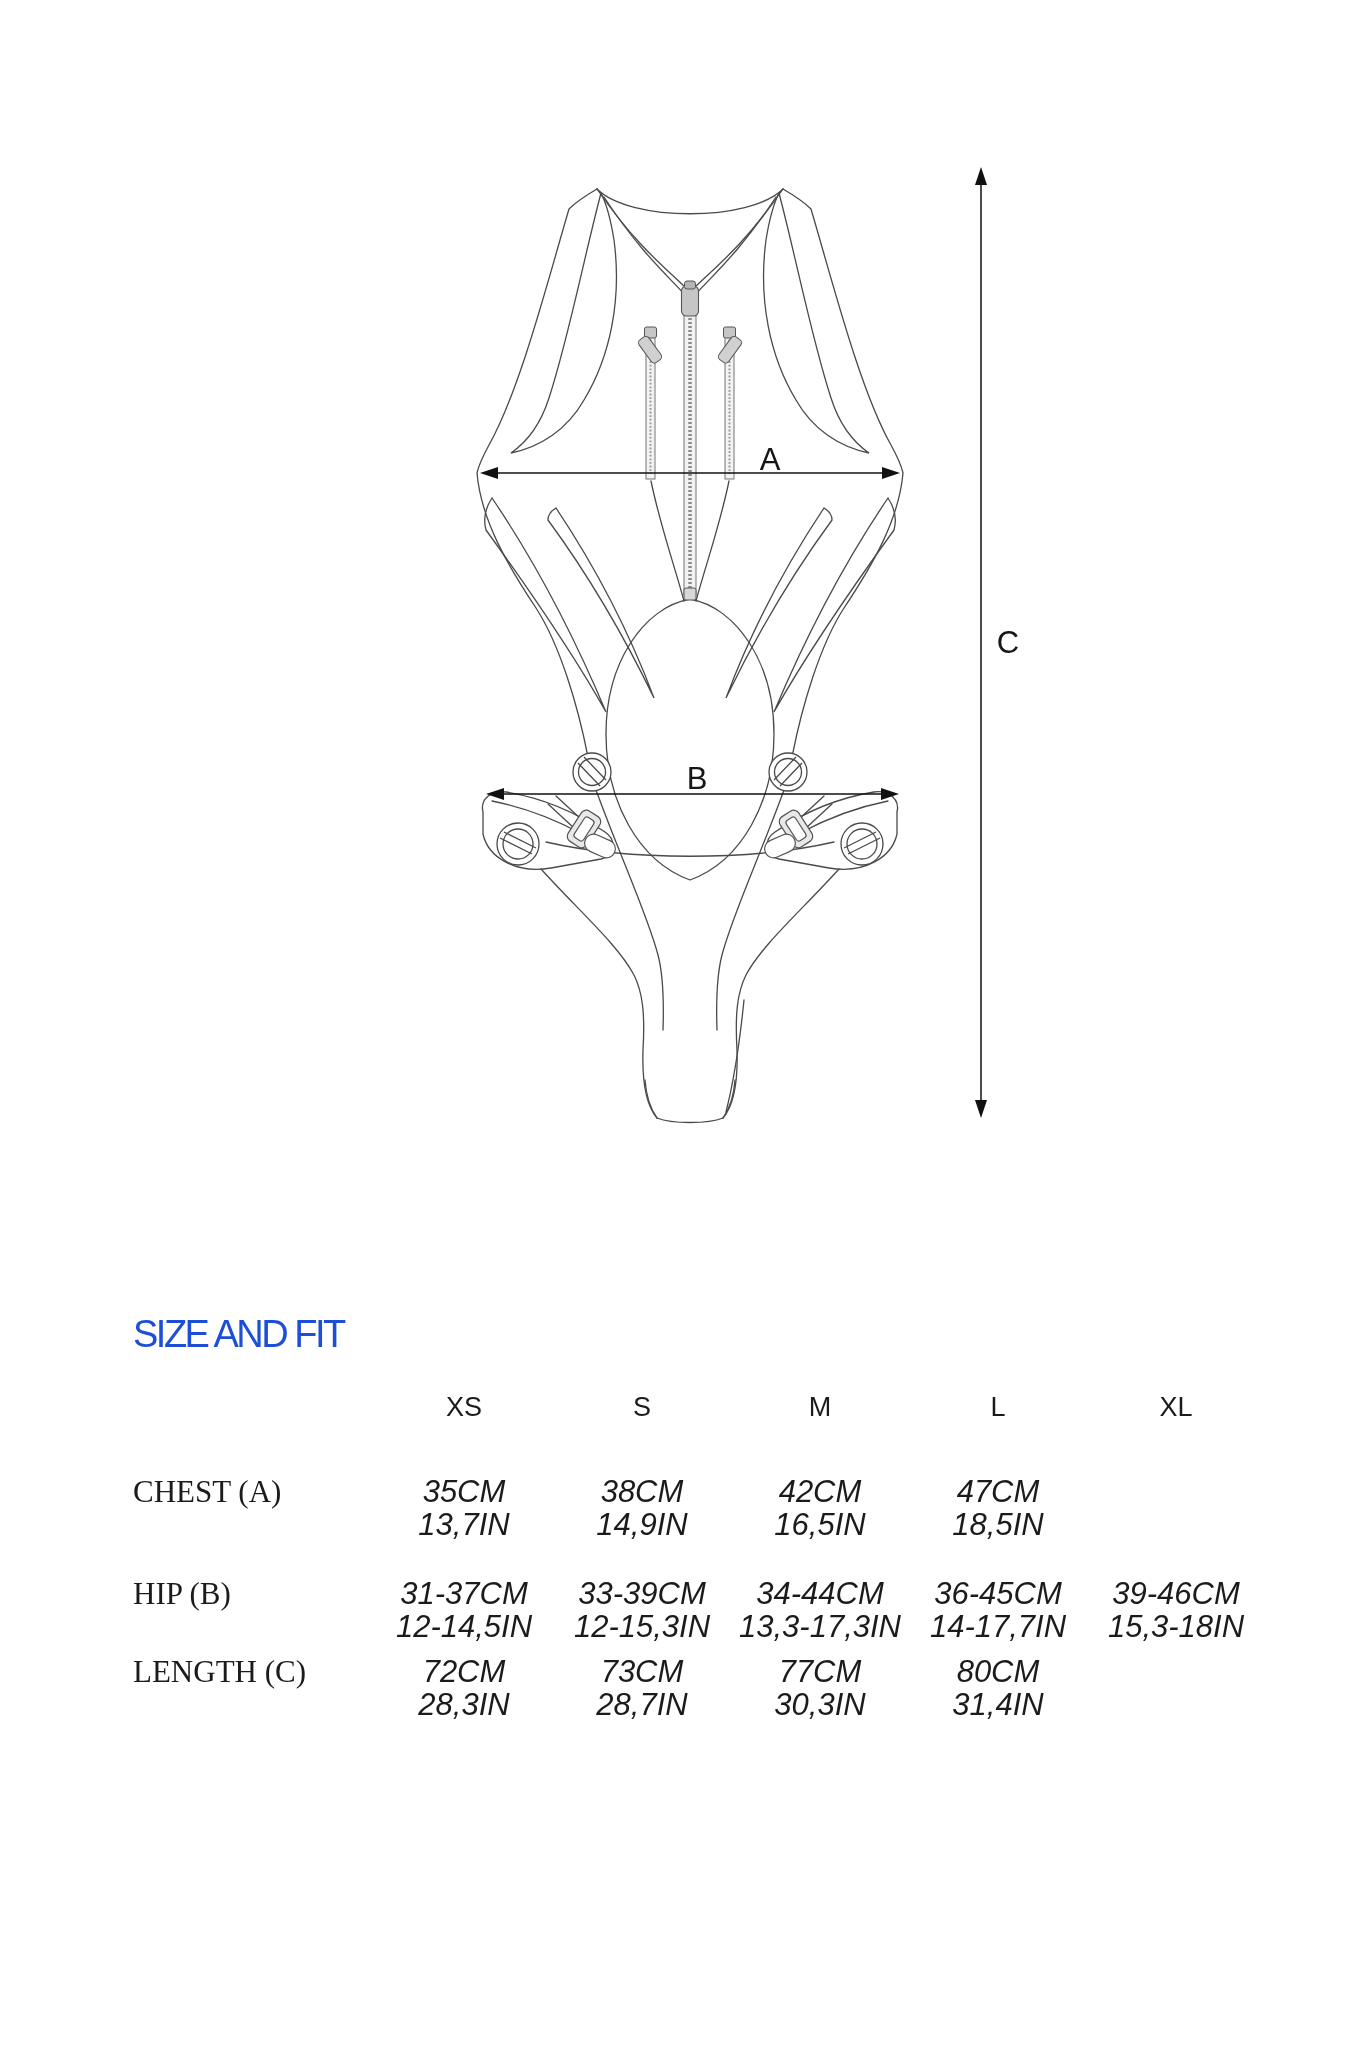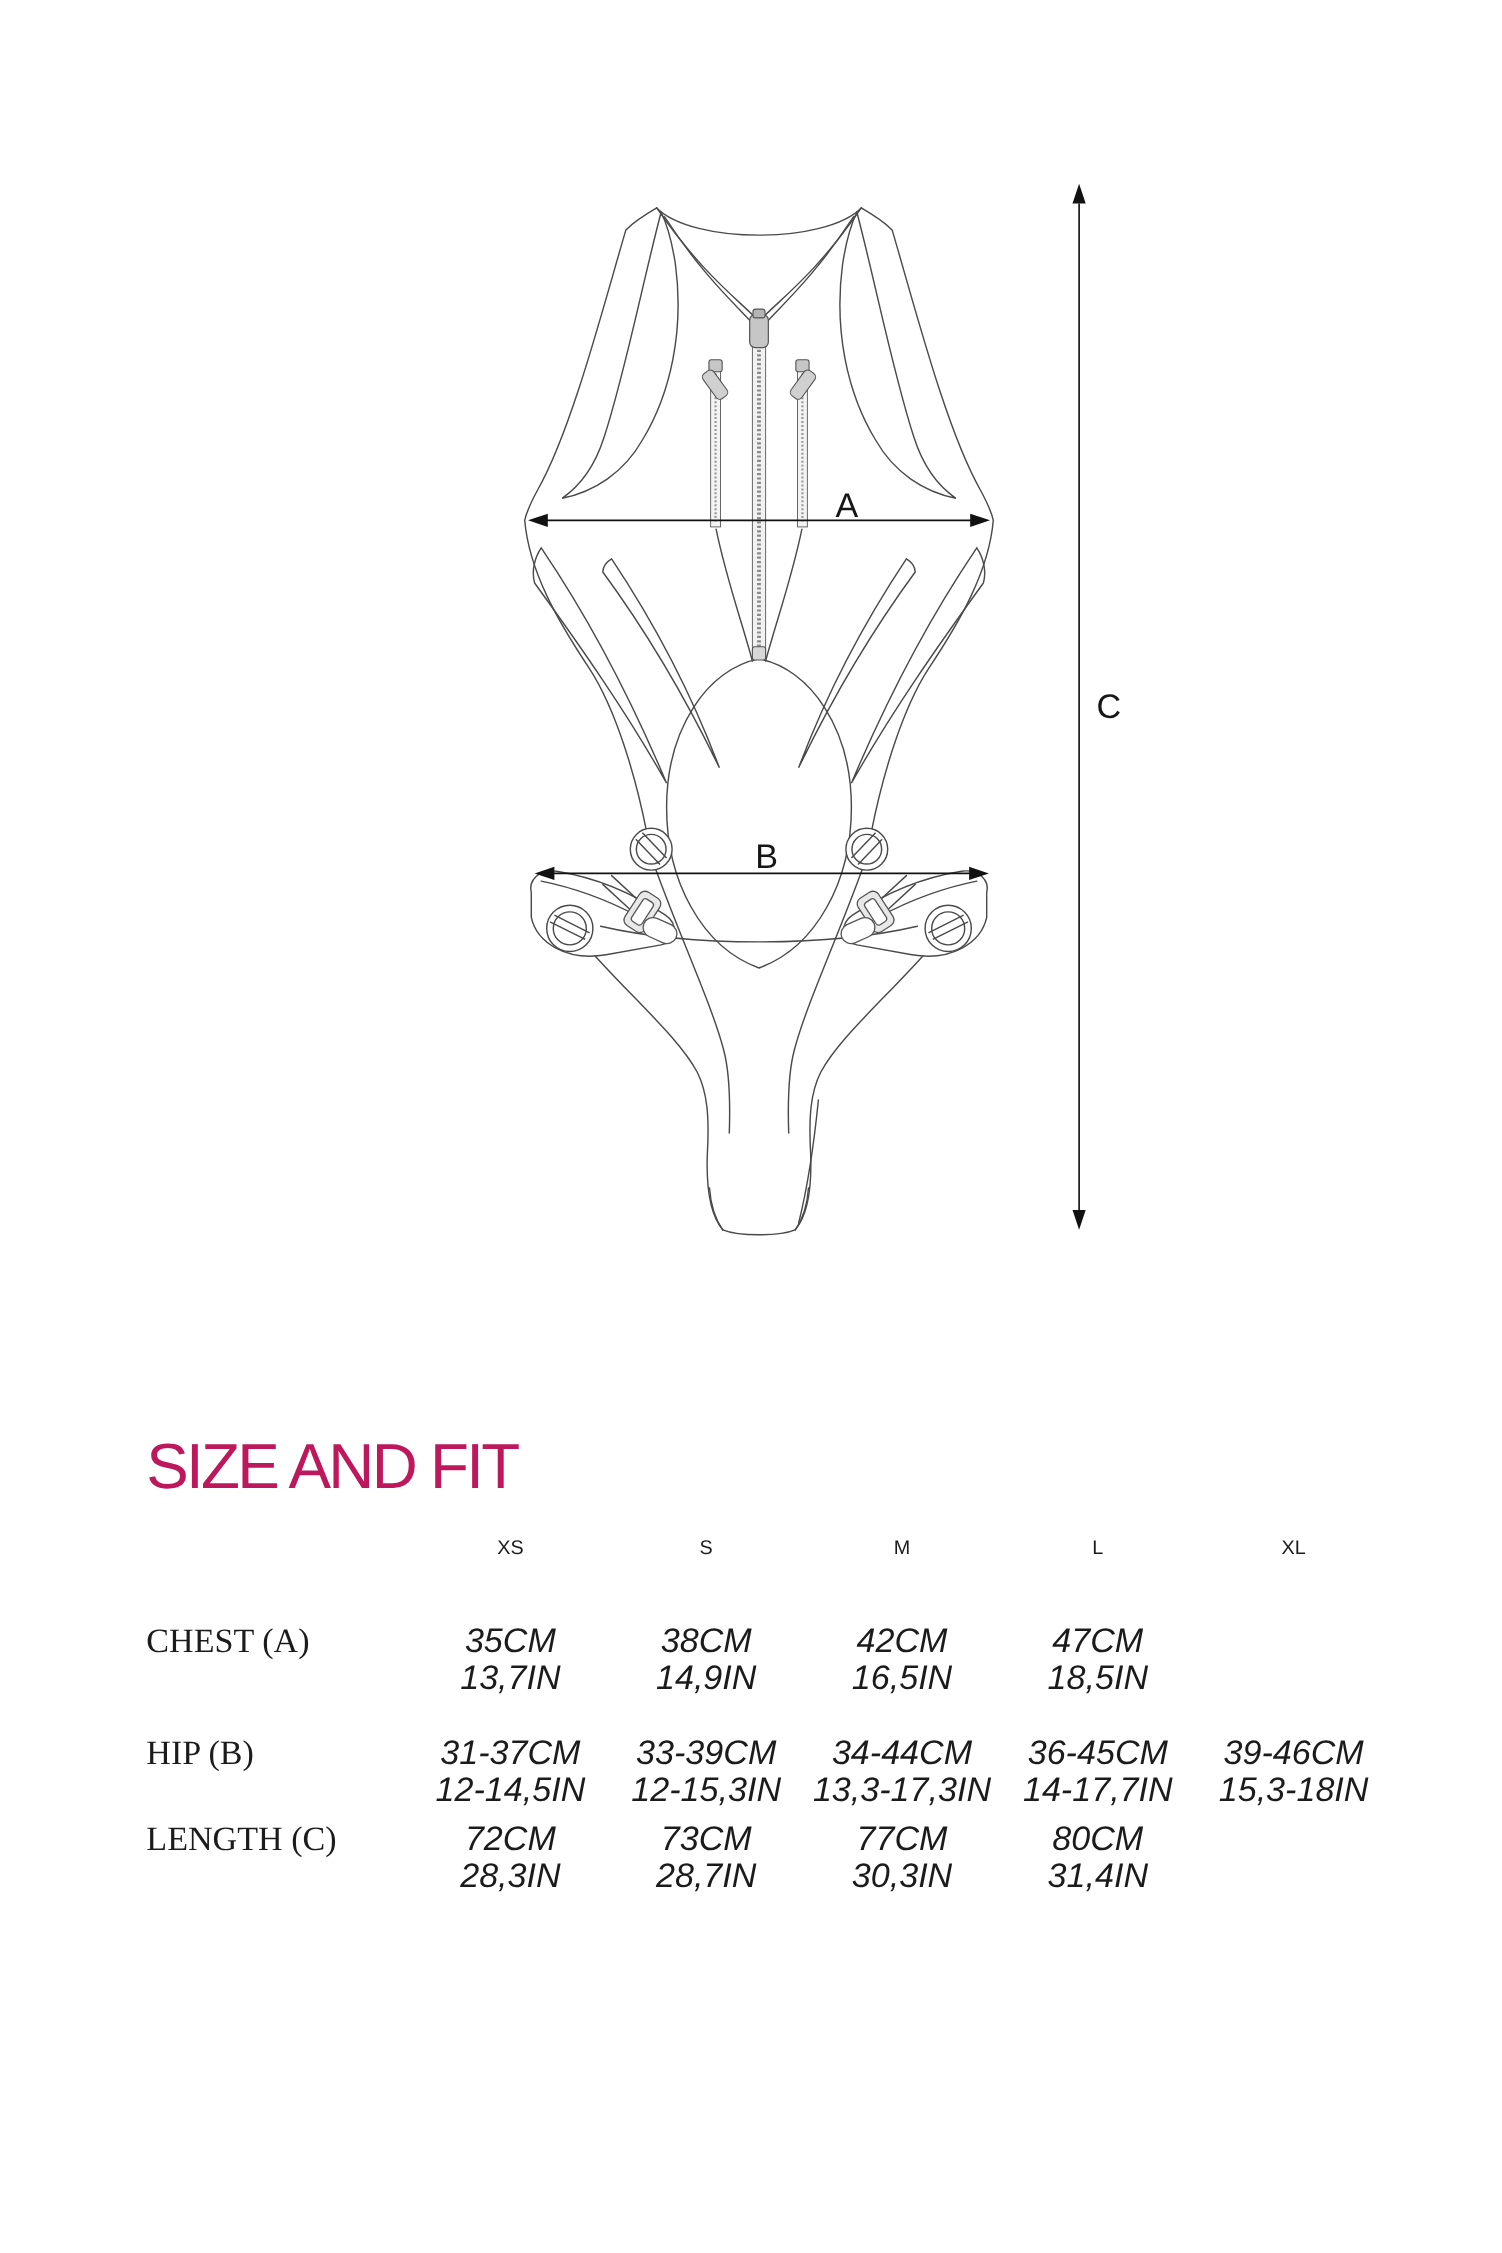--- a/index.html
+++ b/index.html
@@ -3,27 +3,27 @@
 <meta charset="utf-8">
 <style>
   html,body{margin:0;padding:0;background:#ffffff;}
   .page{
     position:relative;width:1365px;height:2048px;background:#ffffff;
     font-family:"Liberation Sans",sans-serif;color:#1b1b1b;overflow:hidden;
   }
   .diagram-svg{position:absolute;left:0;top:0;}
   .page-title{
     position:absolute;left:133px;top:1306px;margin:0;
-    font-size:58px;line-height:56px;font-weight:400;letter-spacing:-2.5px;color:#be185d;
+    font-size:38px;line-height:56px;font-weight:400;letter-spacing:-2.5px;color:#1d4ed8;
   }
   .t-row{
     position:absolute;left:133px;width:1132px;display:grid;
     grid-template-columns:242px 178px 178px 178px 178px 178px;
   }
-  .header-row{top:1392px;font-size:18px;line-height:30px;}
+  .header-row{top:1392px;font-size:27px;line-height:30px;}
   .row-chest{top:1475px;}
   .row-hip{top:1577px;}
   .row-length{top:1655px;}
   .cell{text-align:center;font-size:31px;line-height:33px;white-space:nowrap;font-style:italic;}
   .label-cell{text-align:left;font-size:31px;line-height:33px;white-space:nowrap;font-family:Liberation Serif, serif;}
   .header-cell{text-align:center;}
   svg text{font-family:"Liberation Sans",sans-serif;}
 </style>
 </head>
 <body>

